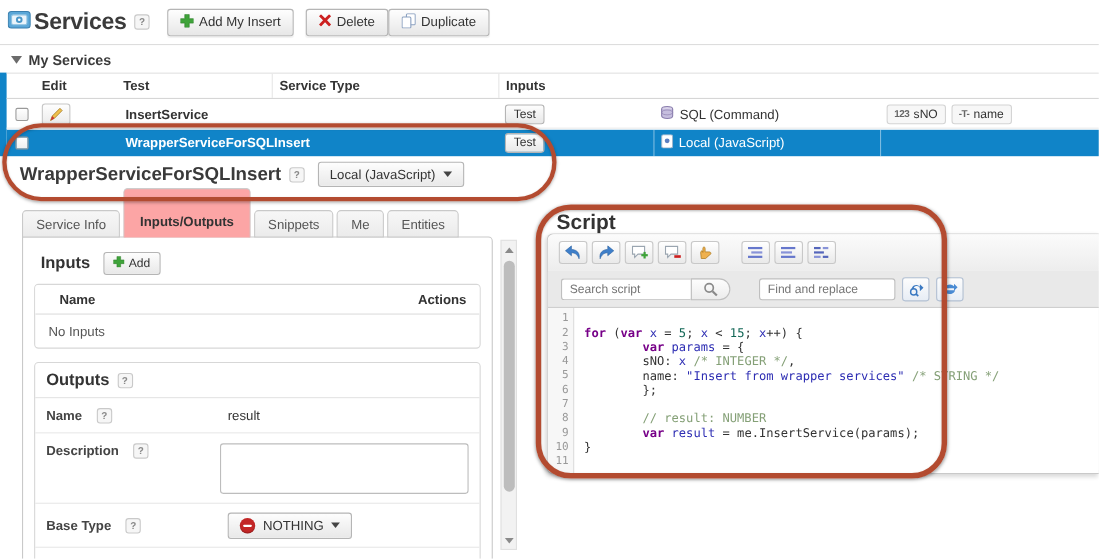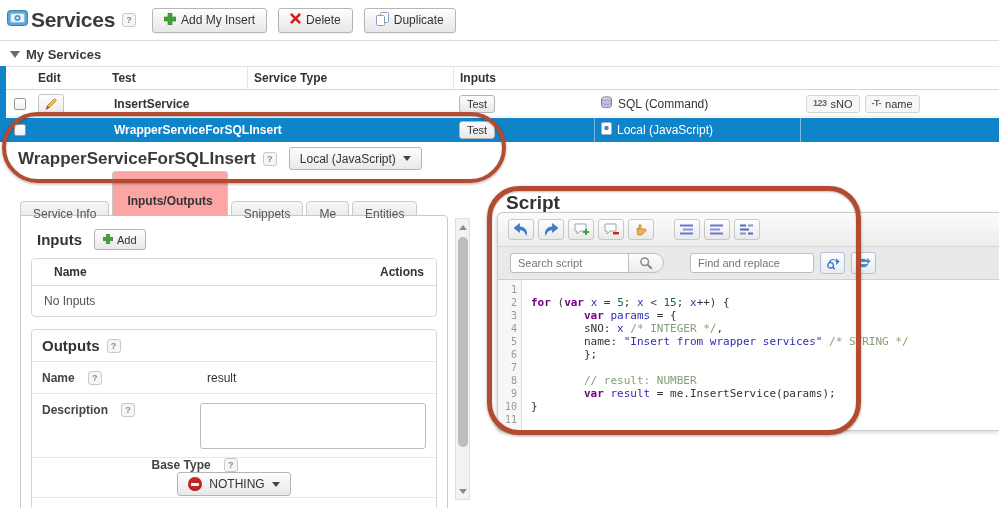--- a/index.html
+++ b/index.html
@@ -7,21 +7,21 @@
   .stage { position:relative; width:999px; height:508px; background:#fff; overflow:hidden; }
 
   
   .top-header { position:absolute; top:0; left:0; right:0; height:41px; display:flex; align-items:center; border-bottom:1px solid #ddd; background:#fff; }
   .app-icon { margin-left:7px; }
   .page-title { font-size:21px; font-weight:bold; color:#3b3b3b; margin-left:3px; letter-spacing:-0.3px; }
   .help-badge { display:inline-block; width:14px; height:14px; line-height:13px; text-align:center; font-size:9px; font-weight:bold; color:#8a8a8a; background:#f6f6f6; border:1px solid #c9c9c9; border-radius:3px; margin-left:7px; }
   .btn { display:inline-flex; align-items:center; gap:5px; padding:4px 11px; height:25px; border:1px solid #b5b5b5; border-radius:3px; background:linear-gradient(#fefefe,#e7e7e7); font-size:12px; color:#333; box-shadow:0 1px 1px rgba(0,0,0,.06); cursor:pointer; }
   .btn-add { margin-left:16px; }
   .btn-del { margin-left:11px; }
-  .btn-dup { margin-left:11px; }
+  .btn-dup { }
 
   
   .section-head { position:absolute; top:47px; left:10px; display:flex; align-items:center; gap:6px; cursor:pointer; }
   .tri-down { width:0; height:0; border-left:5px solid transparent; border-right:5px solid transparent; border-top:7px solid #6b6b6b; }
   .section-label { font-size:13px; font-weight:bold; color:#3b3b3b; }
 
   .blue-strip { position:absolute; left:0; top:66px; width:6px; height:76px; background:#1084c8; }
 
   .svc-row { position:absolute; left:6px; right:0; display:flex; align-items:center; }
   .svc-header { top:66px; height:24px; border-top:1px solid #e2e2e2; border-bottom:1px solid #d6d6d6; font-weight:bold; font-size:12px; color:#333; }
@@ -43,41 +43,41 @@
   .badge-kind { font-size:9px; font-weight:bold; color:#666; letter-spacing:-0.5px; }
 
   
   .detail-head { position:absolute; top:147px; left:18px; display:flex; align-items:center; }
   .detail-title { font-size:17px; font-weight:bold; color:#3a3a3a; }
   .dd-btn { display:inline-flex; align-items:center; gap:7px; margin-left:12px; padding:3px 10px; height:23px; border:1px solid #b5b5b5; border-radius:3px; background:linear-gradient(#fdfdfd,#e9e9e9); font-size:12px; color:#333; cursor:pointer; }
   .caret { width:0; height:0; border-left:4px solid transparent; border-right:4px solid transparent; border-top:5px solid #444; }
 
   
   .tabs { position:absolute; top:188px; left:20px; height:28px; display:flex; align-items:flex-end; z-index:3; }
-  .tab { padding:5px 12px; height:15px; font-size:12px; color:#555; background:linear-gradient(#f7f7f7,#ebebeb); border:1px solid #c9c9c9; border-radius:4px 4px 0 0; margin-right:3px; cursor:pointer; white-space:nowrap; }
+  .tab { padding:5px 12px; height:25px; font-size:12px; color:#555; background:linear-gradient(#f7f7f7,#ebebeb); border:1px solid #c9c9c9; border-radius:4px 4px 0 0; margin-right:3px; cursor:pointer; white-space:nowrap; }
   .tab.active { height:28px; padding:22px 14px; background:#fca5a5; border-bottom:none; font-weight:bold; color:#333; }
 
   .left-panel { position:absolute; top:215px; left:20px; width:428px; height:300px; background:#fff; border:1px solid #c9c9c9; border-radius:0 4px 0 0; z-index:2; }
   .lp-inputs-head { position:absolute; top:13px; left:16px; display:flex; align-items:center; gap:12px; }
   .lp-h { font-size:15px; font-weight:bold; color:#333; }
   .btn-small { display:inline-flex; align-items:center; gap:4px; padding:2px 8px; height:21px; border:1px solid #b5b5b5; border-radius:3px; background:linear-gradient(#fdfdfd,#e8e8e8); font-size:11px; color:#333; cursor:pointer; }
 
   .inputs-table { position:absolute; top:42px; left:10px; width:406px; border:1px solid #d7d7d7; border-radius:4px; overflow:hidden; }
   .it-head { display:flex; justify-content:space-between; padding:6px 12px 6px 22px; font-size:12px; font-weight:bold; color:#333; border-bottom:1px solid #ddd; background:#fff; }
   .it-empty { padding:8px 12px; font-size:12px; color:#555; }
 
   .outputs-box { position:absolute; top:113px; left:10px; width:406px; height:190px; border:1px solid #d7d7d7; border-radius:4px; background:#fff; }
   .ob-heading { display:flex; align-items:center; padding:7px 10px; border-bottom:1px solid #e4e4e4; }
   .ob-row { display:flex; align-items:center; border-bottom:1px solid #e8e8e8; padding:0 10px; }
   .ob-label { width:165px; font-size:12px; font-weight:bold; color:#444; display:flex; align-items:center; gap:6px; }
   .ob-row-name { height:32px; }
   .ob-value { font-size:12px; color:#333; }
   .ob-row-desc { height:64px; align-items:flex-start; padding-top:9px; }
   .desc-area { width:236px; height:46px; border:1px solid #bdbdbd; border-radius:3px; resize:none; font-family:"Liberation Sans",sans-serif; font-size:12px; }
-  .ob-row-base { height:40px;flex-direction:column; }
+  .ob-row-base { height:40px; }
   .nothing-btn { display:inline-flex; align-items:center; gap:7px; padding:3px 10px; height:24px; border:1px solid #b5b5b5; border-radius:3px; background:linear-gradient(#fdfdfd,#e8e8e8); font-size:12px; color:#333; cursor:pointer; }
   .no-entry { position:relative; width:14px; height:14px; border-radius:50%; background:#c32626; box-shadow:inset 0 -1px 1px rgba(0,0,0,.25); }
   .no-entry span { position:absolute; left:3px; top:6px; width:8px; height:2.5px; background:#fff; border-radius:1px; }
 
   
   .lscroll { position:absolute; left:455px; top:218px; width:15px; height:282px; background:#f2f2f2; border:1px solid #e0e0e0; }
   .ls-up, .ls-down { position:absolute; left:0; width:13px; height:14px; display:flex; align-items:center; justify-content:center; cursor:pointer; }
   .ls-up { top:1px; } .ls-down { bottom:1px; }
   .tri-up-s { width:0; height:0; border-left:4px solid transparent; border-right:4px solid transparent; border-bottom:5px solid #8a8a8a; }
   .tri-down-s { width:0; height:0; border-left:4px solid transparent; border-right:4px solid transparent; border-top:5px solid #8a8a8a; }

